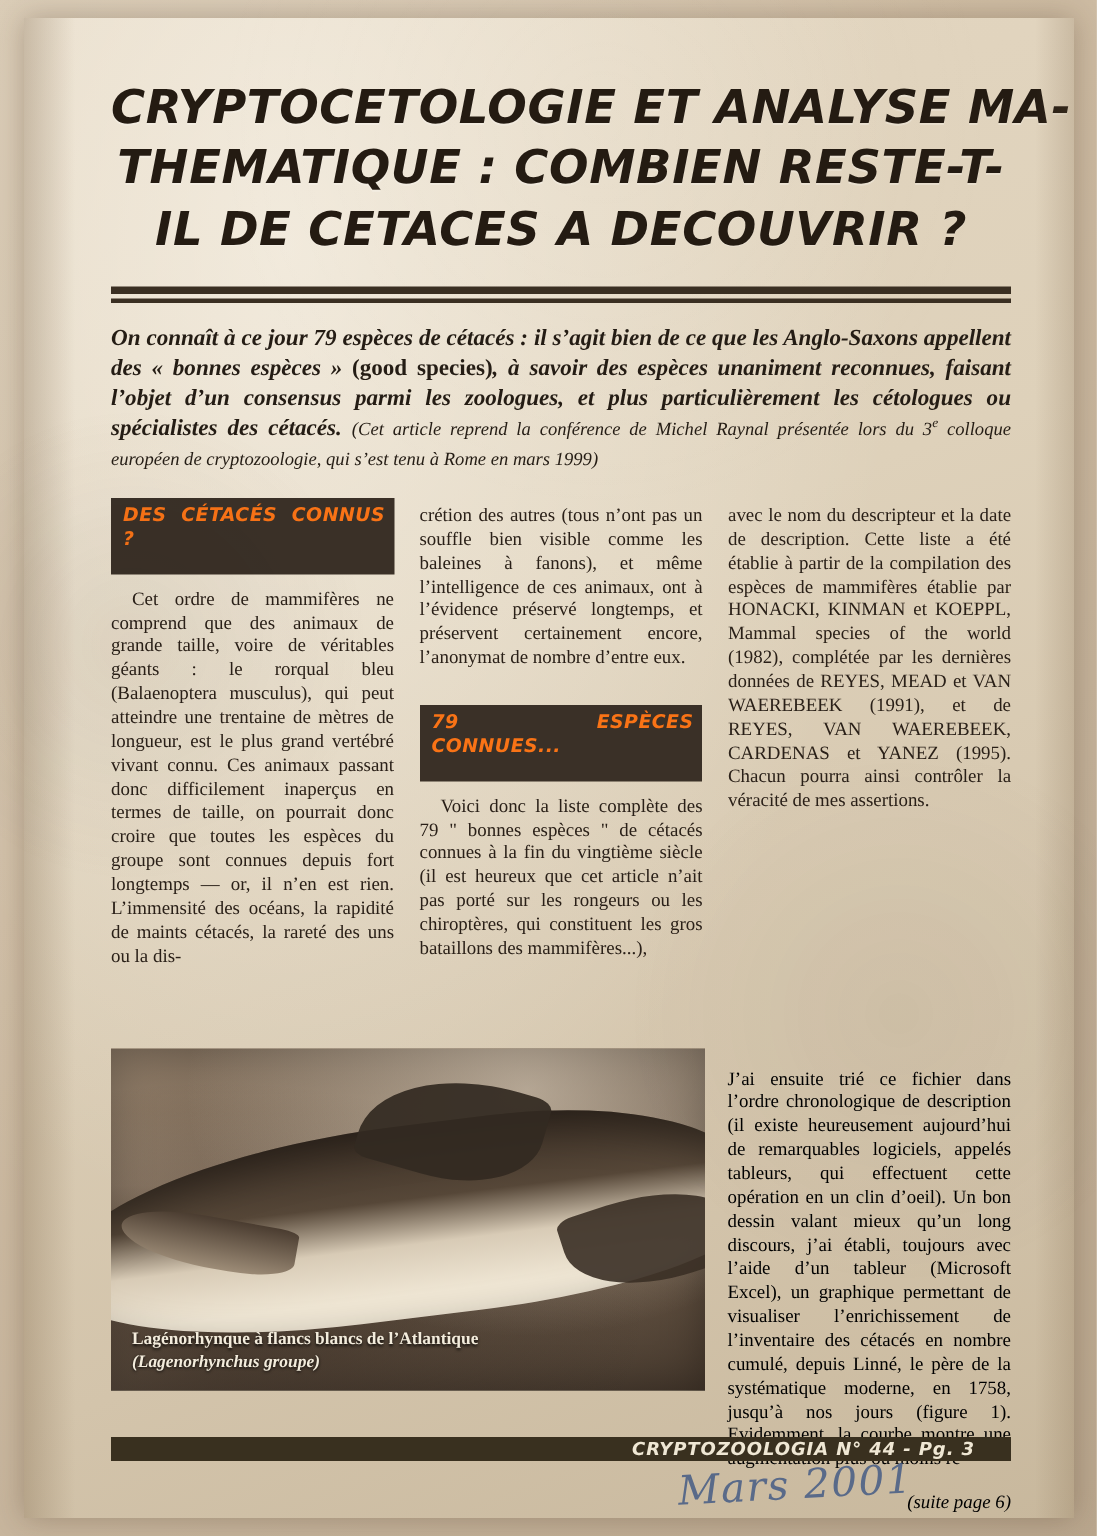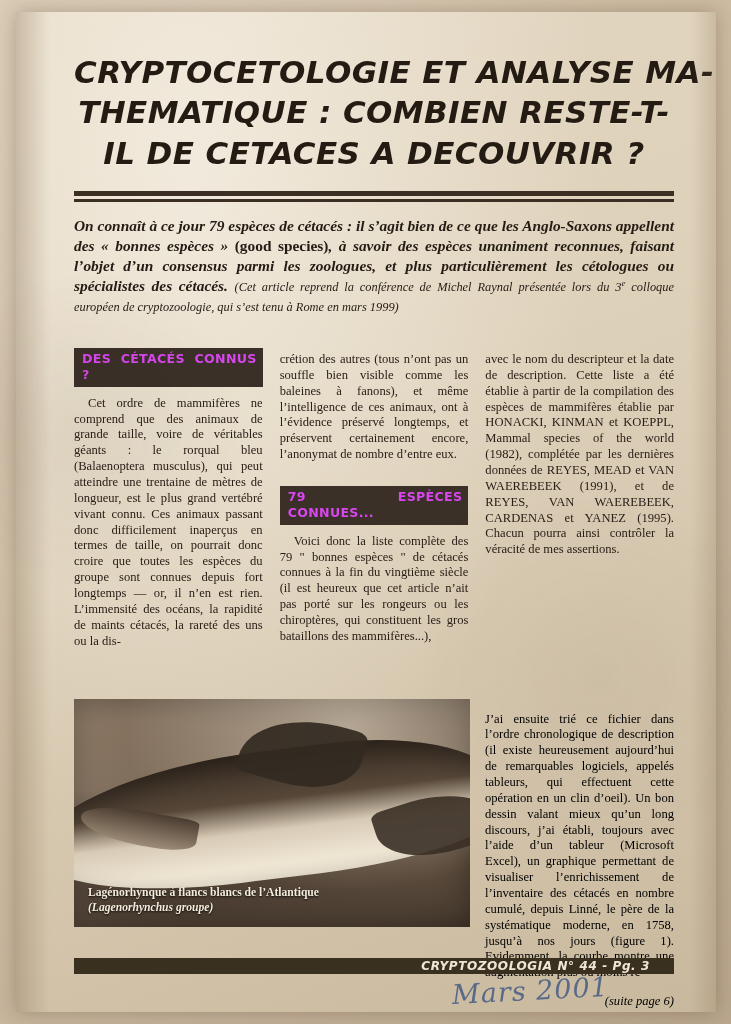--- a/index.html
+++ b/index.html
@@ -93,21 +93,21 @@
   }
 
   
   .chapeau {
     font-style: italic;
     font-weight: bold;
     font-size: 15.4px;
     line-height: 1.30;
     text-align: justify;
     color: #241c14;
-    margin-bottom: 32px;
+    margin-bottom: 16px;
   }
   .chapeau .note {
     font-weight: normal;
     font-size: 12.4px;
     font-style: italic;
   }
   .chapeau b.roman { font-style: normal; }
   .chapeau sup { font-size: 9px; }
 
   
@@ -121,26 +121,27 @@
     line-height: 1.26;
     text-align: justify;
     color: #2a2018;
   }
   .col p { margin: 4px 0 0 0; text-indent: 14px; }
   .col p.noind { text-indent: 0; }
 
   .subhead {
     display: block;
     background: #3a3027;
-    color: #d946ef;
+    color: #f97316;
     font-family: "DejaVu Sans", sans-serif;
+    font-style: italic;
     font-weight: bold;
     font-size: 12.6px;
     letter-spacing: 0.3px;
-    padding: 3px 6px 4px 8px;
+    padding: 3px 6px 16px 8px;
     margin: 0 0 9px 0;
     text-transform: uppercase;
   }
   .subhead.second { margin-top: 23px; }
 
   
   .photo {
     position: absolute;
     left: 58px; top: 687px;
     width: 396px; height: 228px;

